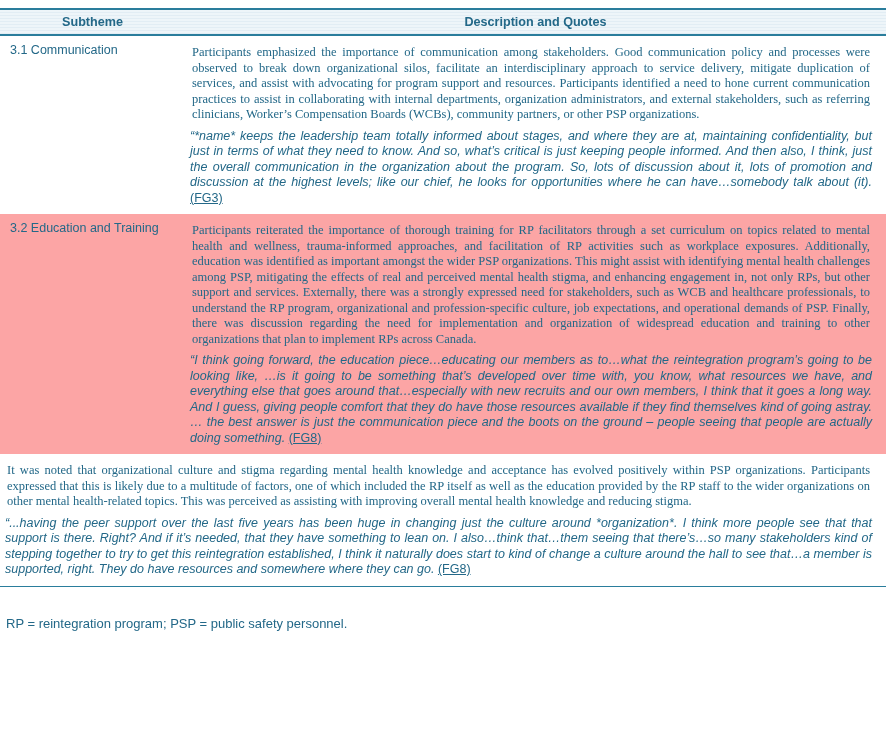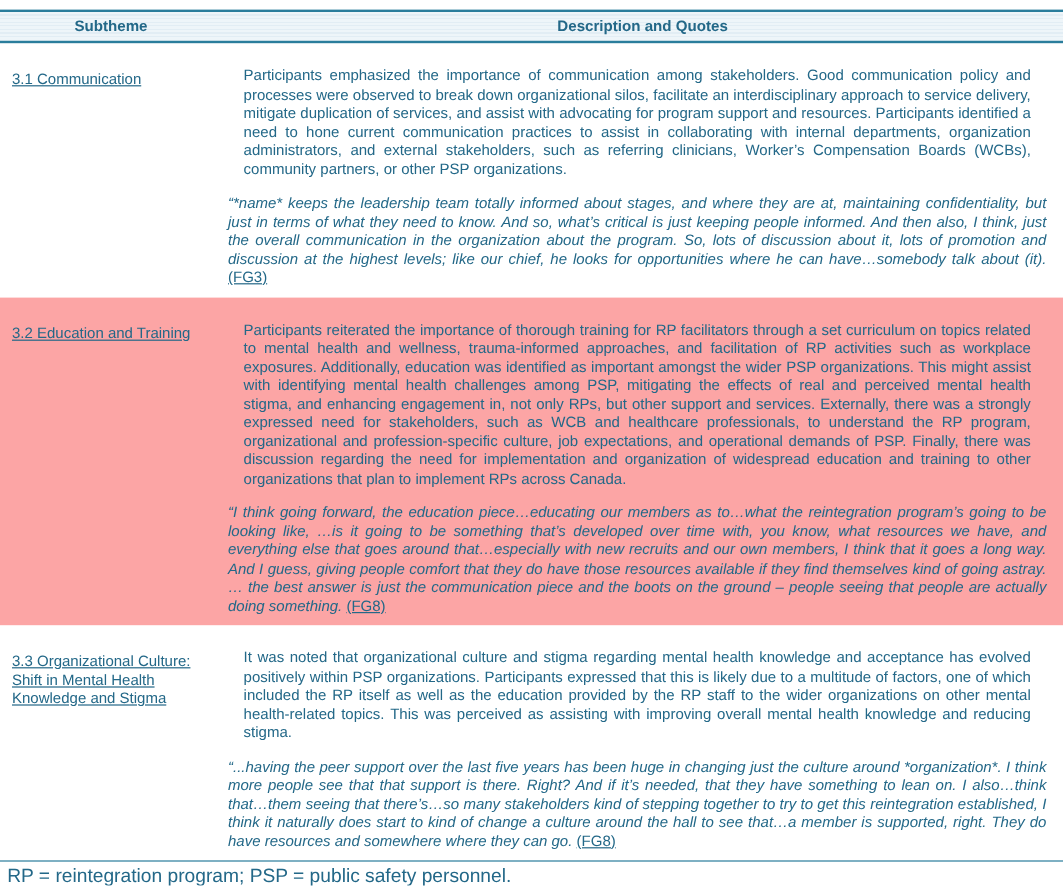--- a/index.html
+++ b/index.html
@@ -31,47 +31,48 @@
     font-size: 12.6px;
     text-align: center;
   }
   .th-sub { width: 185px; }
   .th-desc { flex: 1; }
   .row { display: flex; }
   .row.alt { background: #fca5a5; }
   .cell-sub {
     width: 185px;
     box-sizing: border-box;
-    padding: 23px 8px 7px 10px;
+    padding: 7px 8px 7px 10px;
     font-size: 12.5px;
     line-height: 15.5px;
-    text-decoration: underline;
   }
   .cell-desc {
     flex: 1;
     box-sizing: border-box;
     padding: 7px 14px 8px 5px;
     font-size: 12.5px;
     line-height: 15.5px;
   }
   .desc {
-    margin: 13px;
+    margin: 2px;
     text-align: justify;
+    font-family: Liberation Serif, serif;
   }
   .quote {
     margin: 6px 0 0 0;
     font-style: italic;
     text-align: justify;
   }
   .cite { font-style: normal; text-decoration: underline; }
   .tbl-bottom { border-bottom: 1.5px solid #2a7d9c; }
   .footnote {
-    font-size: 16px;
+    font-size: 13px;
     padding: 5px 0 0 6px;
     line-height: 15px;
+    margin-top: 24px;
   }
 </style>
 </head>
 <body>
 
 <div class="page">
   <div class="tbl">
 
     <div class="thead">
       <div class="th th-sub">Subtheme</div>
@@ -88,21 +89,20 @@
 
     <div class="row alt">
       <div class="cell-sub">3.2 Education and Training</div>
       <div class="cell-desc">
         <p class="desc">Participants reiterated the importance of thorough training for RP facilitators through a set curriculum on topics related to mental health and wellness, trauma-informed approaches, and facilitation of RP activities such as workplace exposures. Additionally, education was identified as important amongst the wider PSP organizations. This might assist with identifying mental health challenges among PSP, mitigating the effects of real and perceived mental health stigma, and enhancing engagement in, not only RPs, but other support and services. Externally, there was a strongly expressed need for stakeholders, such as WCB and healthcare professionals, to understand the RP program, organizational and profession-specific culture, job expectations, and operational demands of PSP. Finally, there was discussion regarding the need for implementation and organization of widespread education and training to other organizations that plan to implement RPs across Canada.</p>
         <p class="quote"><span>“I think going forward, the education piece…educating our members as to…what the reintegration program’s going to be looking like, …is it going to be something that’s developed over time with, you know, what resources we have, and everything else that goes around that…especially with new recruits and our own members, I think that it goes a long way. And I guess, giving people comfort that they do have those resources available if they find themselves kind of going astray. … the best answer is just the communication piece and the boots on the ground – people seeing that people are actually doing something.</span> <span class="cite">(FG8)</span></p>
       </div>
     </div>
 
     <div class="row tbl-bottom">
-      <div class="cell-sub">3.3 Organizational Culture: Shift in Mental Health Knowledge and Stigma</div>
       <div class="cell-desc">
         <p class="desc">It was noted that organizational culture and stigma regarding mental health knowledge and acceptance has evolved positively within PSP organizations. Participants expressed that this is likely due to a multitude of factors, one of which included the RP itself as well as the education provided by the RP staff to the wider organizations on other mental health-related topics. This was perceived as assisting with improving overall mental health knowledge and reducing stigma.</p>
         <p class="quote"><span>“...having the peer support over the last five years has been huge in changing just the culture around *organization*. I think more people see that that support is there. Right? And if it’s needed, that they have something to lean on. I also…think that…them seeing that there’s…so many stakeholders kind of stepping together to try to get this reintegration established, I think it naturally does start to kind of change a culture around the hall to see that…a member is supported, right. They do have resources and somewhere where they can go.</span> <span class="cite">(FG8)</span></p>
       </div>
     </div>
 
   </div>
 
   <div class="footnote">RP = reintegration program; PSP = public safety personnel.</div>
 </div>

